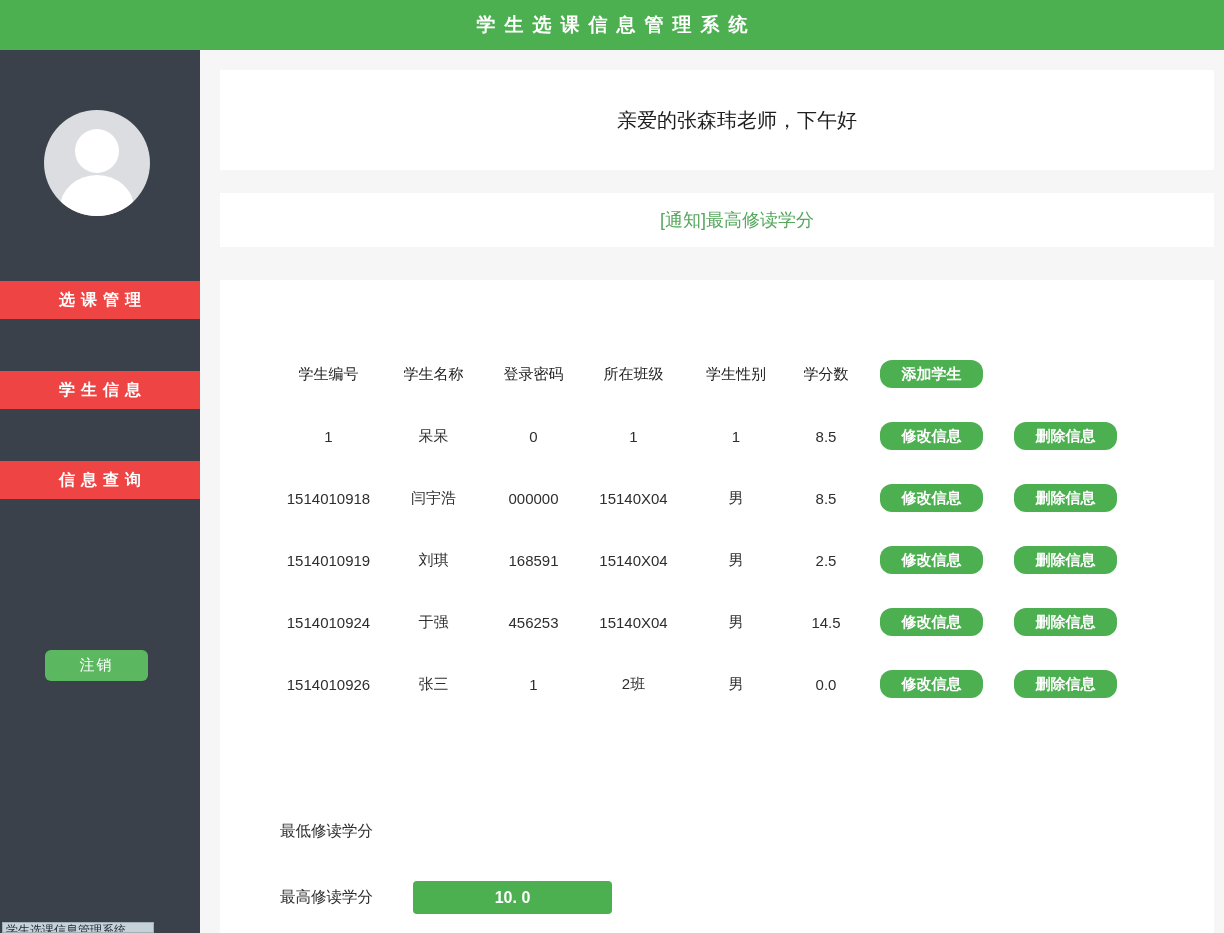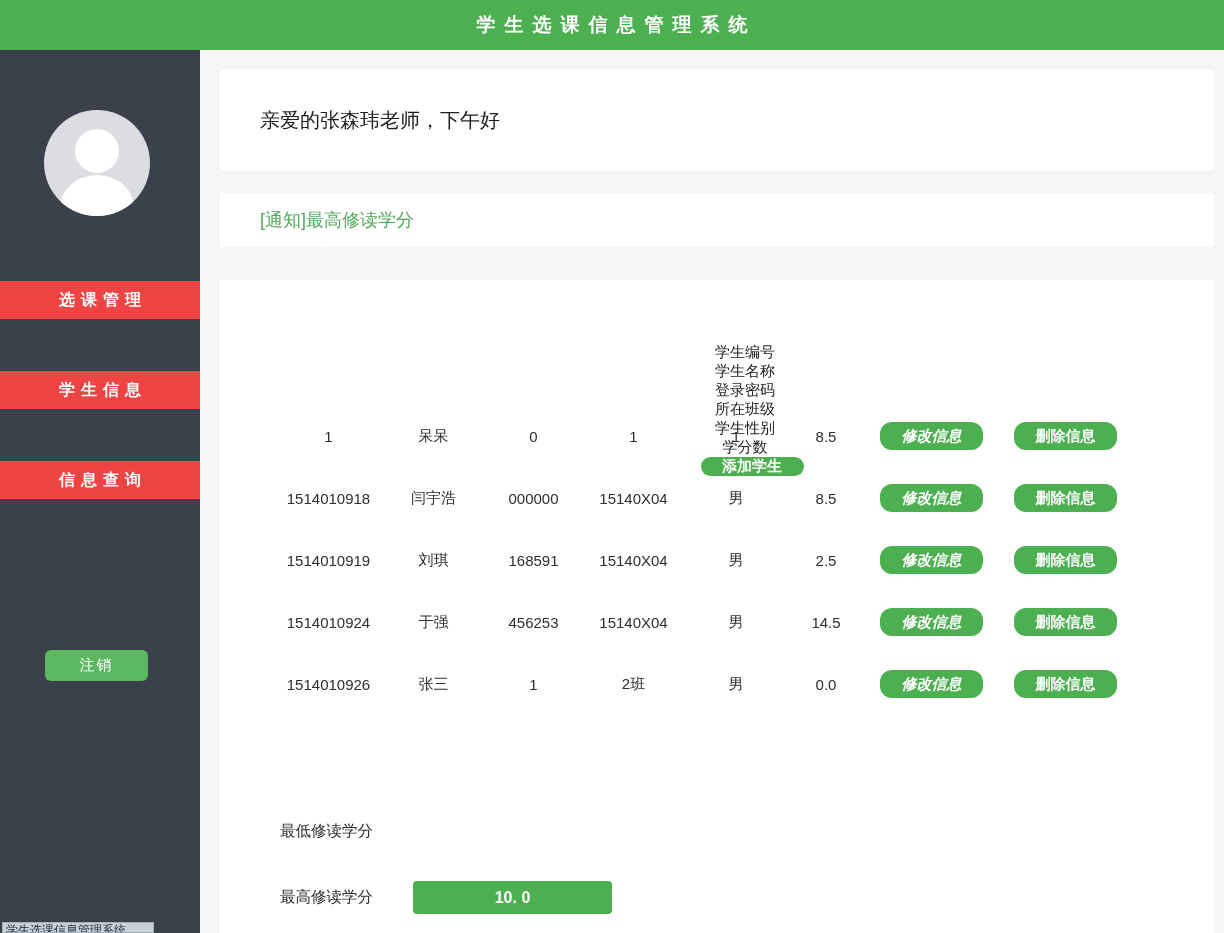--- a/index.html
+++ b/index.html
@@ -24,38 +24,38 @@
   .side-item3 { top:411px; }
   .logout-btn { position:absolute; top:600px; left:45px; width:103px; height:31px;
                 background:#5CB860; border:none; border-radius:6px; color:#fff;
                 font-size:15px; font-family:inherit; letter-spacing:2px; cursor:pointer; }
   .status-tooltip { position:absolute; left:2px; bottom:0; width:152px; height:11px;
                     background:#C7D2D8; border:1px solid #9fb0b8; overflow:hidden;
                     font-size:12px; line-height:15px; color:#1c2733; padding:0 3px; white-space:nowrap; }
 
   
   .main { position:absolute; top:50px; left:200px; right:0; bottom:0; }
-  .card { position:absolute; left:20px; right:10px; background:#fff; }
+  .card { position:absolute; left:20px; right:10px; background:#fff;justify-content:center; }
   .card-greeting { top:20px; height:100px; display:flex; align-items:center; padding-left:40px; }
   .greeting-text { font-size:20px; color:#1f1f1f; }
   .card-notice { top:143px; height:54px; display:flex; align-items:center; padding-left:40px; }
   .notice-text { font-size:18px; color:#55A75C; cursor:pointer; }
   .card-main { top:230px; bottom:-40px; }
 
   
   .trow { display:flex; align-items:center; height:62px; padding-left:56px; }
-  .trow-header { margin-top:63px;flex-direction:column; }
+  .trow-header { margin-top:63px; }
   .cell { text-align:center; font-size:15px; color:#2e2e2e; }
   .c1 { width:105px; } .c2 { width:105px; } .c3 { width:95px; }
   .c4 { width:105px; } .c5 { width:100px; } .c6 { width:80px; }
   .hcell { color:#222; }
   .gbtn { background:#4CAF50; border:none; border-radius:12px; color:#fff; font-weight:bold;
           font-size:15px; font-family:inherit; width:103px; height:28px; cursor:pointer; }
   .add-btn { margin-left:14px; }
-  .modify-btn { margin-left:14px;font-style:italic; }
+  .modify-btn { margin-left:14px; }
   .delete-btn { margin-left:31px; }
 
   
   .credit-row { display:flex; align-items:center; padding-left:60px; height:33px; }
   .credit-row-min { margin-top:100px; }
   .credit-row-max { margin-top:33px; }
   .credit-label { font-size:15.5px; color:#2e2e2e; width:97px; }
   .credit-input { margin-left:36px; width:199px; height:33px; background:#4CAF50; border:none;
                   border-radius:4px; color:#fff; font-weight:bold; font-size:16px;
                   font-family:inherit; text-align:center; cursor:pointer; }

